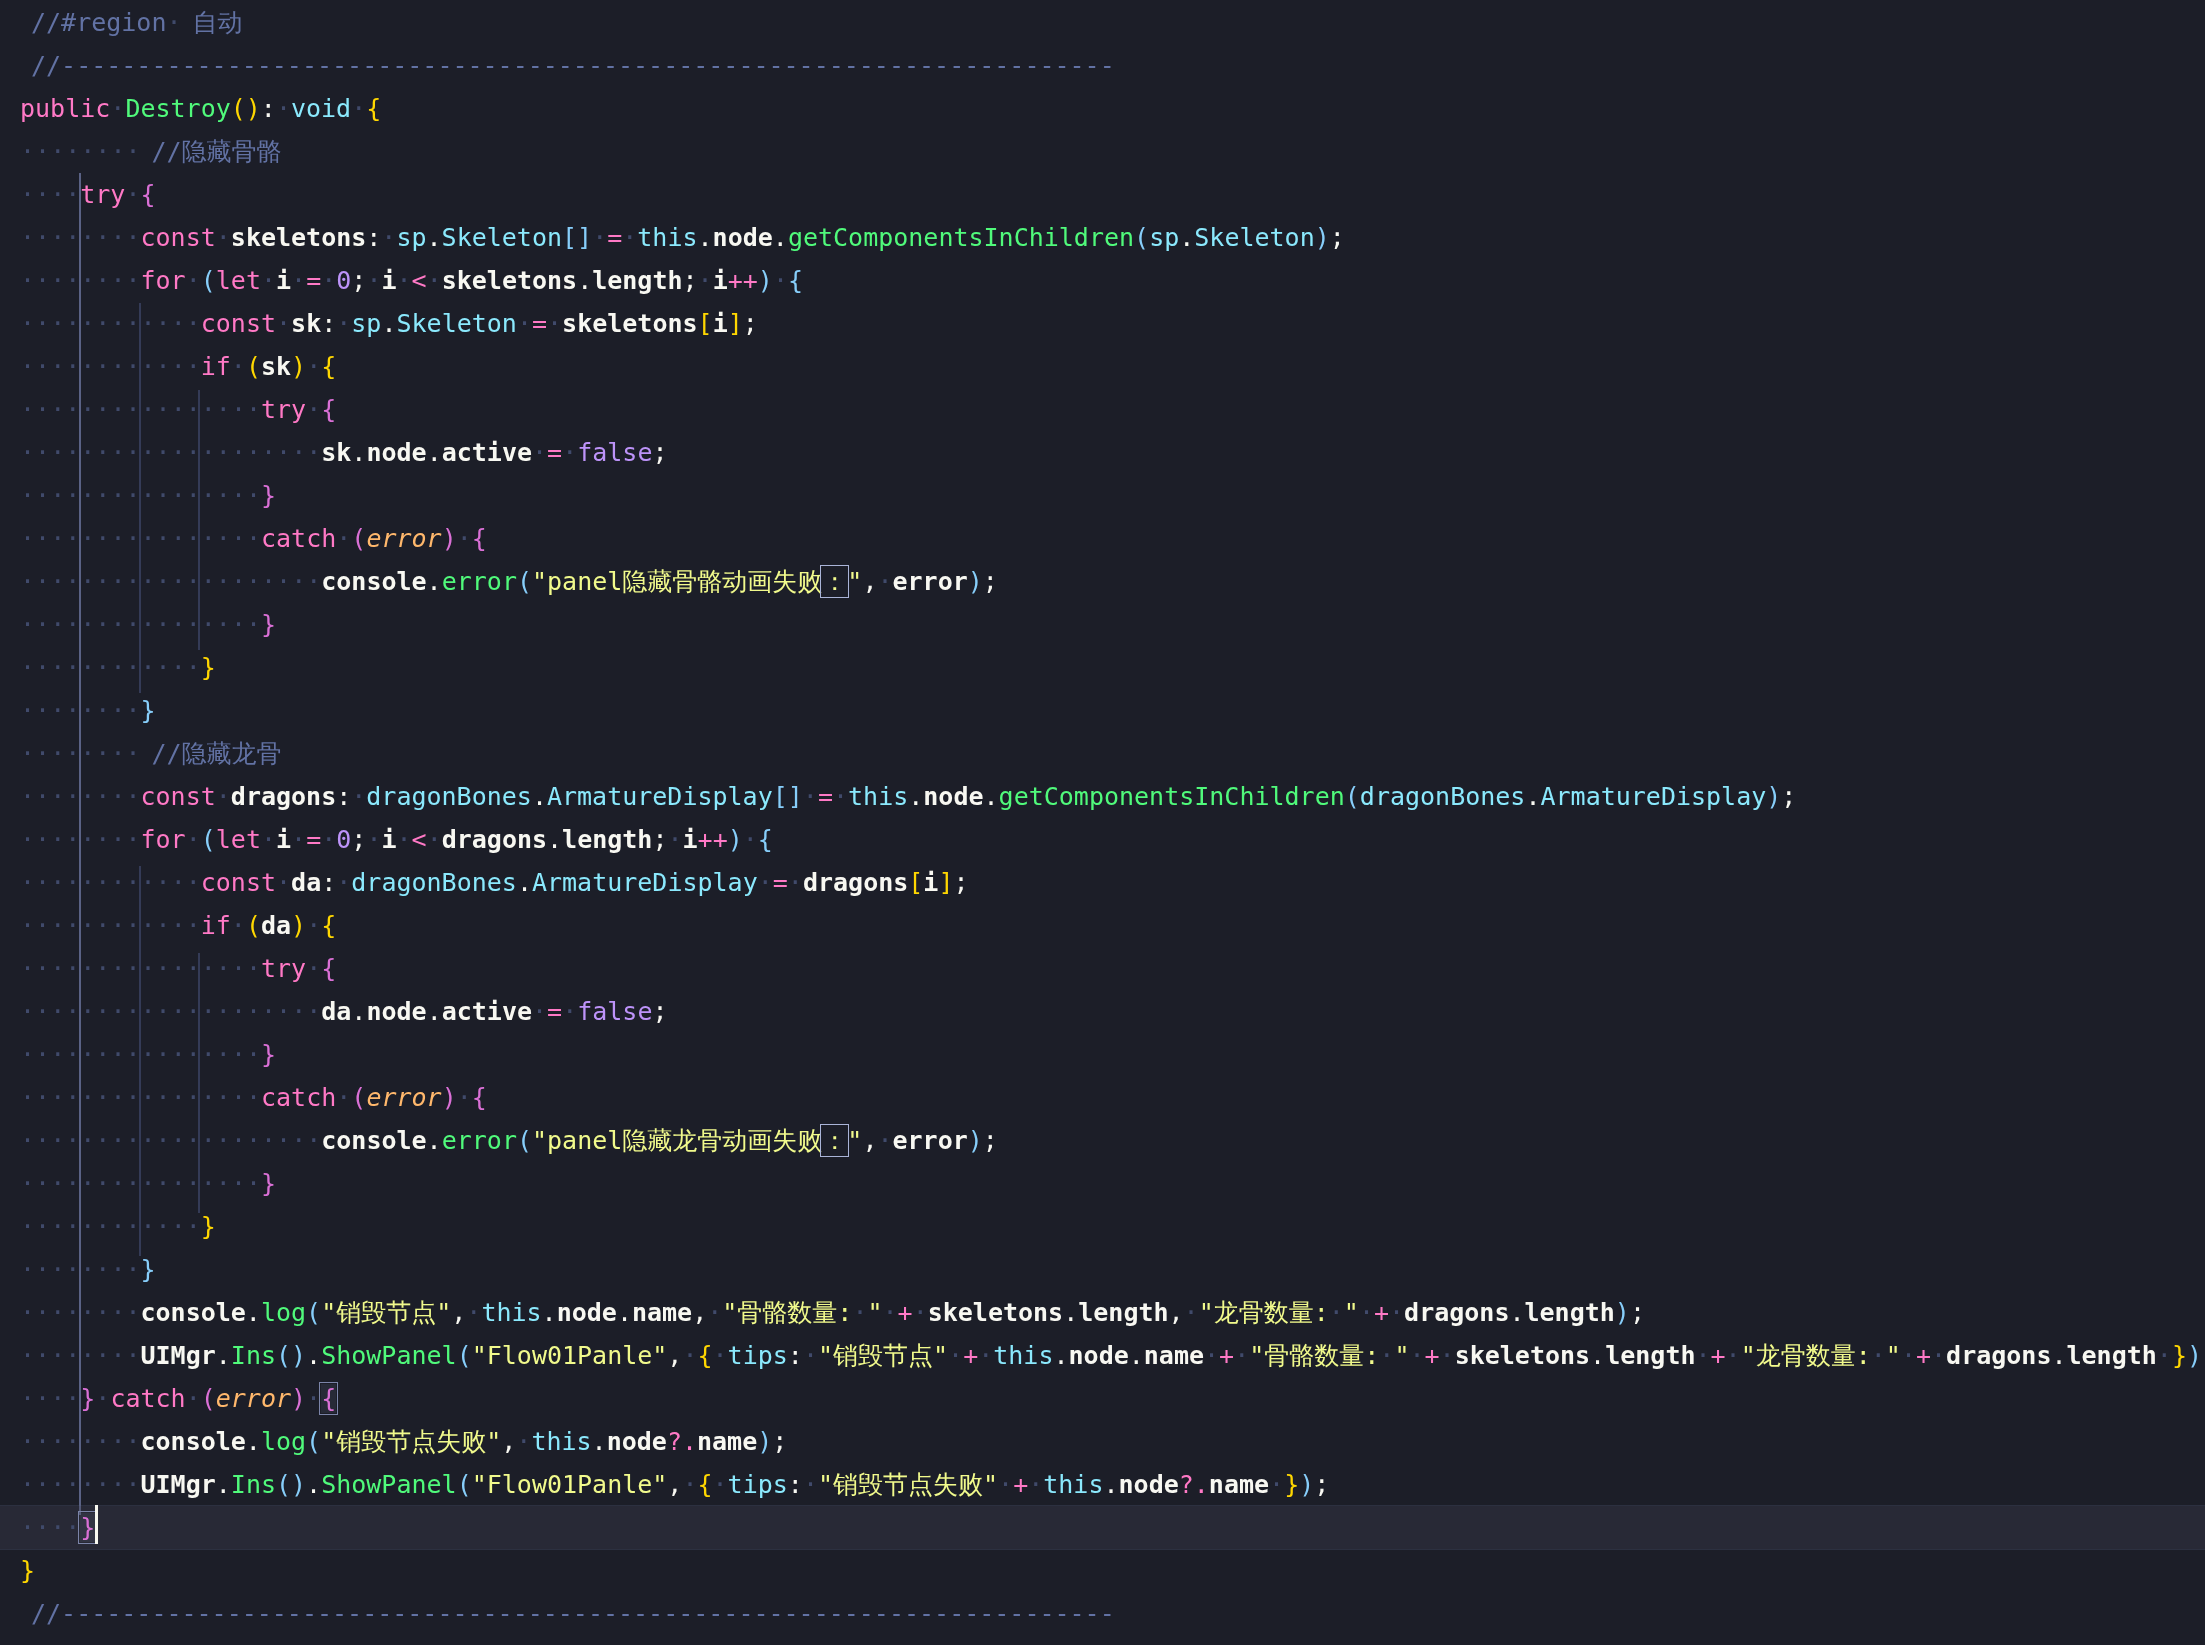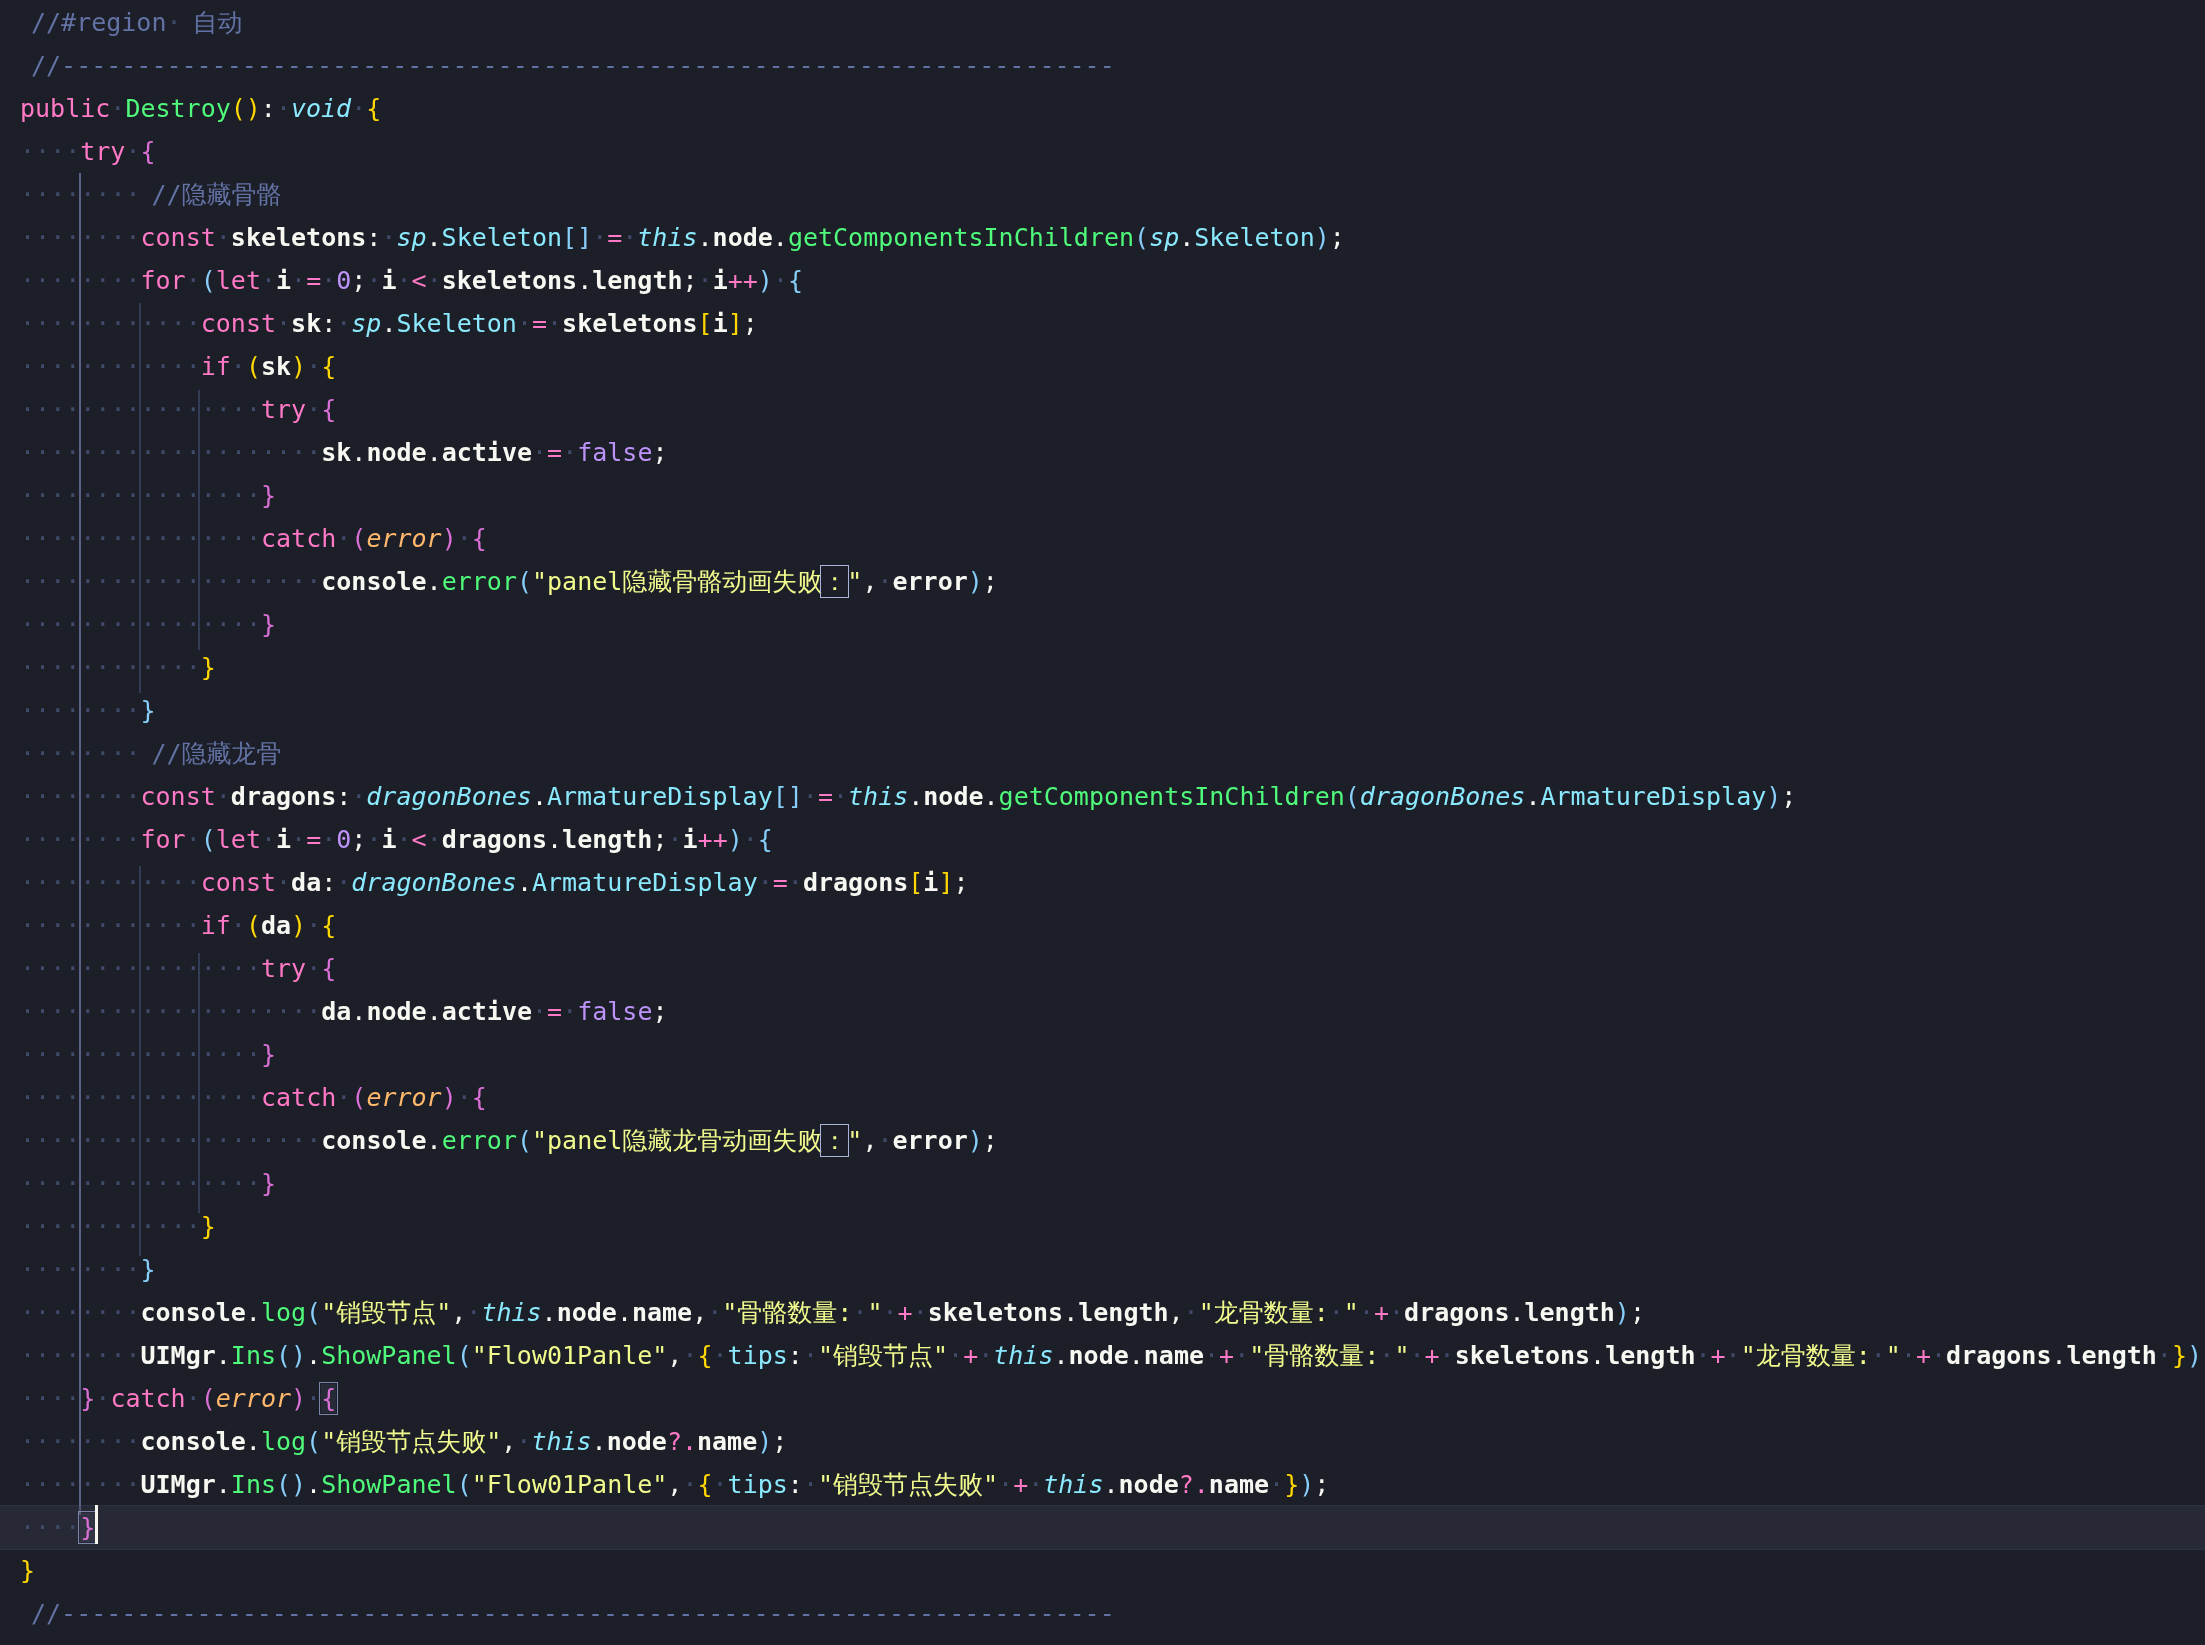--- a/index.html
+++ b/index.html
@@ -46,21 +46,21 @@
   }
   .line.current{background:var(--current_line_bg);
     box-shadow:0 -0.8px 0 rgba(90,98,133,0.35), 0 0.8px 0 rgba(90,98,133,0.35);}
   .tok{display:inline;}
   .c{color:var(--comment);margin-left:11px;}
   .k{color:var(--keyword);}
   .f{color:var(--function);text-align:right;}
   .s{color:var(--string);}
   .n{color:var(--constant);}
   .t{color:var(--type);}
-  .i{color:var(--type);font-style:italic;}
+  .i{color:var(--type);}
   .v{color:var(--variable);font-weight:bold;}
   .o{color:var(--operator);}
   .p{color:var(--punct);}
   .pr{color:var(--param);font-style:italic;}
   .b1{color:var(--bracket1);}
   .b2{color:var(--bracket2);}
   .b3{color:var(--bracket3);}
   .ws{color:var(--whitespace_dot);}
   .box{outline:1.5px solid var(--unicode_box_border);outline-offset:1.5px;}
   .match{outline:1.5px solid var(--match_border);outline-offset:1.5px;background:rgba(123,132,168,0.12);}
@@ -78,22 +78,22 @@
       <div class="guide active" style="left: 79px; top: 173px; height: 1342px;"></div>
       <div class="guide" style="left: 139px; top: 303px; height: 390px;"></div>
       <div class="guide" style="left: 198px; top: 390px; height: 260px;"></div>
       <div class="guide" style="left: 139px; top: 866px; height: 390px;"></div>
       <div class="guide" style="left: 198px; top: 953px; height: 260px;"></div>
     </div>
   <div id="lines">
       <div class="line"><span class="tok c">//#region</span><span class="ws">·</span><span class="tok c">自动</span></div>
       <div class="line"><span class="tok c">//----------------------------------------------------------------------</span></div>
       <div class="line"><span class="tok k">public</span><span class="ws">·</span><span class="tok f">Destroy</span><span class="tok b1">()</span><span class="tok p">:</span><span class="ws">·</span><span class="tok i">void</span><span class="ws">·</span><span class="tok b1">{</span></div>
+      <div class="line"><span class="ws">·</span><span class="ws">·</span><span class="ws">·</span><span class="ws">·</span><span class="ws">·</span><span class="ws">·</span><span class="ws">·</span><span class="ws">·</span><span class="tok c">//隐藏骨骼</span></div>
       <div class="line"><span class="ws">·</span><span class="ws">·</span><span class="ws">·</span><span class="ws">·</span><span class="tok k">try</span><span class="ws">·</span><span class="tok b2">{</span></div>
-      <div class="line"><span class="ws">·</span><span class="ws">·</span><span class="ws">·</span><span class="ws">·</span><span class="ws">·</span><span class="ws">·</span><span class="ws">·</span><span class="ws">·</span><span class="tok c">//隐藏骨骼</span></div>
       <div class="line"><span class="ws">·</span><span class="ws">·</span><span class="ws">·</span><span class="ws">·</span><span class="ws">·</span><span class="ws">·</span><span class="ws">·</span><span class="ws">·</span><span class="tok k">const</span><span class="ws">·</span><span class="tok v">skeletons</span><span class="tok p">:</span><span class="ws">·</span><span class="tok i">sp</span><span class="tok p">.</span><span class="tok t">Skeleton</span><span class="tok b3">[]</span><span class="ws">·</span><span class="tok o">=</span><span class="ws">·</span><span class="tok i">this</span><span class="tok p">.</span><span class="tok v">node</span><span class="tok p">.</span><span class="tok f">getComponentsInChildren</span><span class="tok b3">(</span><span class="tok i">sp</span><span class="tok p">.</span><span class="tok t">Skeleton</span><span class="tok b3">)</span><span class="tok p">;</span></div>
       <div class="line"><span class="ws">·</span><span class="ws">·</span><span class="ws">·</span><span class="ws">·</span><span class="ws">·</span><span class="ws">·</span><span class="ws">·</span><span class="ws">·</span><span class="tok k">for</span><span class="ws">·</span><span class="tok b3">(</span><span class="tok k">let</span><span class="ws">·</span><span class="tok v">i</span><span class="ws">·</span><span class="tok o">=</span><span class="ws">·</span><span class="tok n">0</span><span class="tok p">;</span><span class="ws">·</span><span class="tok v">i</span><span class="ws">·</span><span class="tok o">&lt;</span><span class="ws">·</span><span class="tok v">skeletons</span><span class="tok p">.</span><span class="tok v">length</span><span class="tok p">;</span><span class="ws">·</span><span class="tok v">i</span><span class="tok o">++</span><span class="tok b3">)</span><span class="ws">·</span><span class="tok b3">{</span></div>
       <div class="line"><span class="ws">·</span><span class="ws">·</span><span class="ws">·</span><span class="ws">·</span><span class="ws">·</span><span class="ws">·</span><span class="ws">·</span><span class="ws">·</span><span class="ws">·</span><span class="ws">·</span><span class="ws">·</span><span class="ws">·</span><span class="tok k">const</span><span class="ws">·</span><span class="tok v">sk</span><span class="tok p">:</span><span class="ws">·</span><span class="tok i">sp</span><span class="tok p">.</span><span class="tok t">Skeleton</span><span class="ws">·</span><span class="tok o">=</span><span class="ws">·</span><span class="tok v">skeletons</span><span class="tok b1">[</span><span class="tok v">i</span><span class="tok b1">]</span><span class="tok p">;</span></div>
       <div class="line"><span class="ws">·</span><span class="ws">·</span><span class="ws">·</span><span class="ws">·</span><span class="ws">·</span><span class="ws">·</span><span class="ws">·</span><span class="ws">·</span><span class="ws">·</span><span class="ws">·</span><span class="ws">·</span><span class="ws">·</span><span class="tok k">if</span><span class="ws">·</span><span class="tok b1">(</span><span class="tok v">sk</span><span class="tok b1">)</span><span class="ws">·</span><span class="tok b1">{</span></div>
       <div class="line"><span class="ws">·</span><span class="ws">·</span><span class="ws">·</span><span class="ws">·</span><span class="ws">·</span><span class="ws">·</span><span class="ws">·</span><span class="ws">·</span><span class="ws">·</span><span class="ws">·</span><span class="ws">·</span><span class="ws">·</span><span class="ws">·</span><span class="ws">·</span><span class="ws">·</span><span class="ws">·</span><span class="tok k">try</span><span class="ws">·</span><span class="tok b2">{</span></div>
       <div class="line"><span class="ws">·</span><span class="ws">·</span><span class="ws">·</span><span class="ws">·</span><span class="ws">·</span><span class="ws">·</span><span class="ws">·</span><span class="ws">·</span><span class="ws">·</span><span class="ws">·</span><span class="ws">·</span><span class="ws">·</span><span class="ws">·</span><span class="ws">·</span><span class="ws">·</span><span class="ws">·</span><span class="ws">·</span><span class="ws">·</span><span class="ws">·</span><span class="ws">·</span><span class="tok v">sk</span><span class="tok p">.</span><span class="tok v">node</span><span class="tok p">.</span><span class="tok v">active</span><span class="ws">·</span><span class="tok o">=</span><span class="ws">·</span><span class="tok n">false</span><span class="tok p">;</span></div>
       <div class="line"><span class="ws">·</span><span class="ws">·</span><span class="ws">·</span><span class="ws">·</span><span class="ws">·</span><span class="ws">·</span><span class="ws">·</span><span class="ws">·</span><span class="ws">·</span><span class="ws">·</span><span class="ws">·</span><span class="ws">·</span><span class="ws">·</span><span class="ws">·</span><span class="ws">·</span><span class="ws">·</span><span class="tok b2">}</span></div>
       <div class="line"><span class="ws">·</span><span class="ws">·</span><span class="ws">·</span><span class="ws">·</span><span class="ws">·</span><span class="ws">·</span><span class="ws">·</span><span class="ws">·</span><span class="ws">·</span><span class="ws">·</span><span class="ws">·</span><span class="ws">·</span><span class="ws">·</span><span class="ws">·</span><span class="ws">·</span><span class="ws">·</span><span class="tok k">catch</span><span class="ws">·</span><span class="tok b2">(</span><span class="tok pr">error</span><span class="tok b2">)</span><span class="ws">·</span><span class="tok b2">{</span></div>
       <div class="line"><span class="ws">·</span><span class="ws">·</span><span class="ws">·</span><span class="ws">·</span><span class="ws">·</span><span class="ws">·</span><span class="ws">·</span><span class="ws">·</span><span class="ws">·</span><span class="ws">·</span><span class="ws">·</span><span class="ws">·</span><span class="ws">·</span><span class="ws">·</span><span class="ws">·</span><span class="ws">·</span><span class="ws">·</span><span class="ws">·</span><span class="ws">·</span><span class="ws">·</span><span class="tok v">console</span><span class="tok p">.</span><span class="tok f">error</span><span class="tok b3">(</span><span class="tok s">"panel隐藏骨骼动画失败</span><span class="tok s box">：</span><span class="tok s">"</span><span class="tok p">,</span><span class="ws">·</span><span class="tok v">error</span><span class="tok b3">)</span><span class="tok p">;</span></div>
       <div class="line"><span class="ws">·</span><span class="ws">·</span><span class="ws">·</span><span class="ws">·</span><span class="ws">·</span><span class="ws">·</span><span class="ws">·</span><span class="ws">·</span><span class="ws">·</span><span class="ws">·</span><span class="ws">·</span><span class="ws">·</span><span class="ws">·</span><span class="ws">·</span><span class="ws">·</span><span class="ws">·</span><span class="tok b2">}</span></div>

